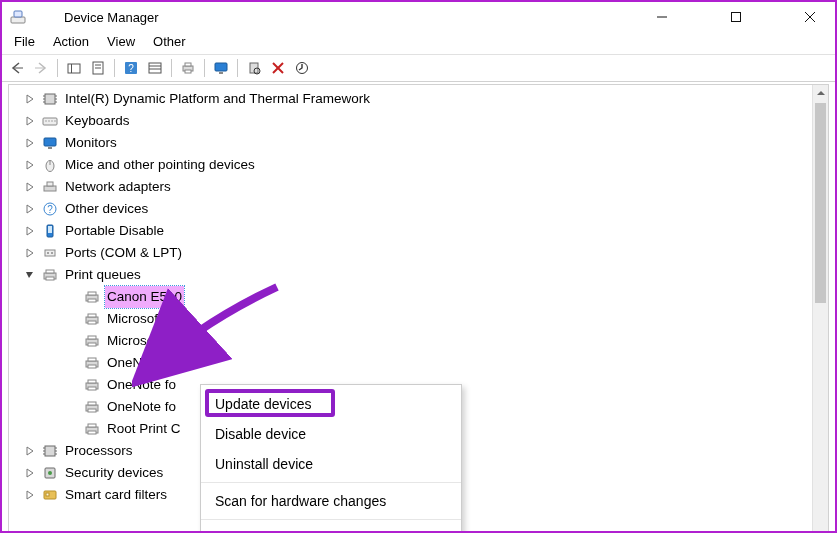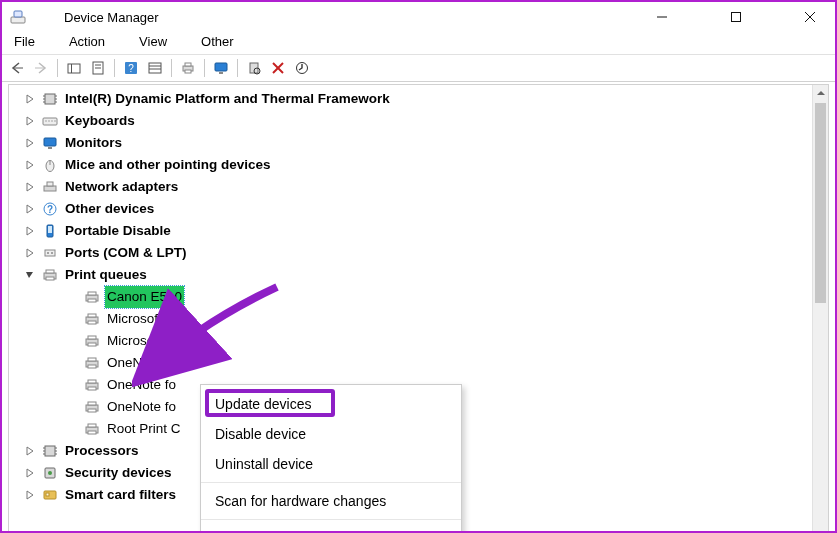--- a/index.html
+++ b/index.html
@@ -2,38 +2,38 @@
 <html><head>
 <meta charset="utf-8">
 <style>
   * { box-sizing: border-box; font-family: "Segoe UI", Tahoma, sans-serif; }
   body { margin: 0; background: #fff; width: 837px; height: 533px; overflow: hidden; border: 2px solid #b020d0; }
   .titlebar { display: flex; align-items: center; height: 30px; padding: 0 4px; font-size: 13px; gap: 32px; }
   .titlebar .app-icon { width: 16px; height: 16px; margin: 0 6px 0 4px; display: inline-block; }
   .titlebar .title { flex: 0 0 auto; }
   .titlebar .spacer { flex: 1; }
   .winbtn { width: 42px; height: 28px; display: inline-flex; align-items: center; justify-content: center; }
-  .menubar { display: flex; gap: 18px; height: 22px; font-size: 13px; padding: 0 4px; }
+  .menubar { display: flex; gap: 2px; height: 22px; font-size: 13px; padding: 0 4px; }
   .menubar span { padding: 2px 8px; }
   .toolbar { display: flex; align-items: center; height: 28px; border-top: 1px solid #e1e1e1; border-bottom: 1px solid #d1d1d1; padding: 0 4px; gap: 2px; }
   .tbtn { width: 22px; height: 22px; display: inline-flex; align-items: center; justify-content: center; }
   .tsep { width: 1px; height: 18px; background: #c8c8c8; margin: 0 3px; }
   .content { position: relative; padding: 4px 0 0 0; height: calc(533px - 30px - 22px - 28px - 4px); overflow: hidden; }
   .content .inner-border { position: absolute; left: 6px; right: 6px; top: 2px; bottom: 0; border: 1px solid #d1d1d1; border-bottom: none; }
   .scrollbar { position: absolute; right: 7px; top: 3px; bottom: 0; width: 16px; background: #f0f0f0; border-left: 1px solid #e1e1e1; }
   .scrollbar .up, .scrollbar .down { height: 16px; display: flex; align-items: center; justify-content: center; color: #555; }
   .scrollbar .thumb { position: absolute; left: 2px; right: 2px; top: 18px; height: 200px; background: #c6c6c6; border-radius: 0; }
   .tree { position: absolute; left: 12px; right: 24px; top: 6px; font-size: 13.5px; line-height: 22px; white-space: nowrap; }
   .node { display: flex; align-items: center; height: 22px; }
-  .node.depth0 { padding-left: 10px; font-weight: bold; }
+  .node.depth0 { padding-left: 10px; }
   .node.depth1 { padding-left: 52px; }
   .chev { width: 12px; height: 12px; margin-right: 6px; display: inline-flex; align-items: center; justify-content: center; }
   .ico { width: 16px; height: 16px; margin-right: 5px; display: inline-flex; align-items: center; justify-content: center; }
   .label { padding: 0 2px; }
-  .selected .label { background: #22c55e; outline: 1px dotted #3e9bdc; }
+  .selected .label { background: #f0abfc; outline: 1px dotted #3e9bdc; }
   .ctxmenu { position: absolute; left: 198px; top: 302px; width: 262px; background: #fff; border: 1px solid #ccc; box-shadow: 3px 3px 6px rgba(0,0,0,0.18); padding: 4px 0; font-size: 14px; }
   .ctxmenu .mi { padding: 7px 14px; }
   .ctxmenu .mi.bold { font-weight: bold; }
   .ctxmenu .sep { height: 1px; background: #e6e6e6; margin: 3px 0; }
   .highlight-box { position: absolute; left: 203px; top: 307px; width: 130px; height: 28px; border: 4px solid #8e1fc6; border-radius: 3px; pointer-events: none; }
   .arrow { position: absolute; left: 130px; top: 200px; pointer-events: none; }
   svg { display: block; }
 </style>
 </head>
 <body>

